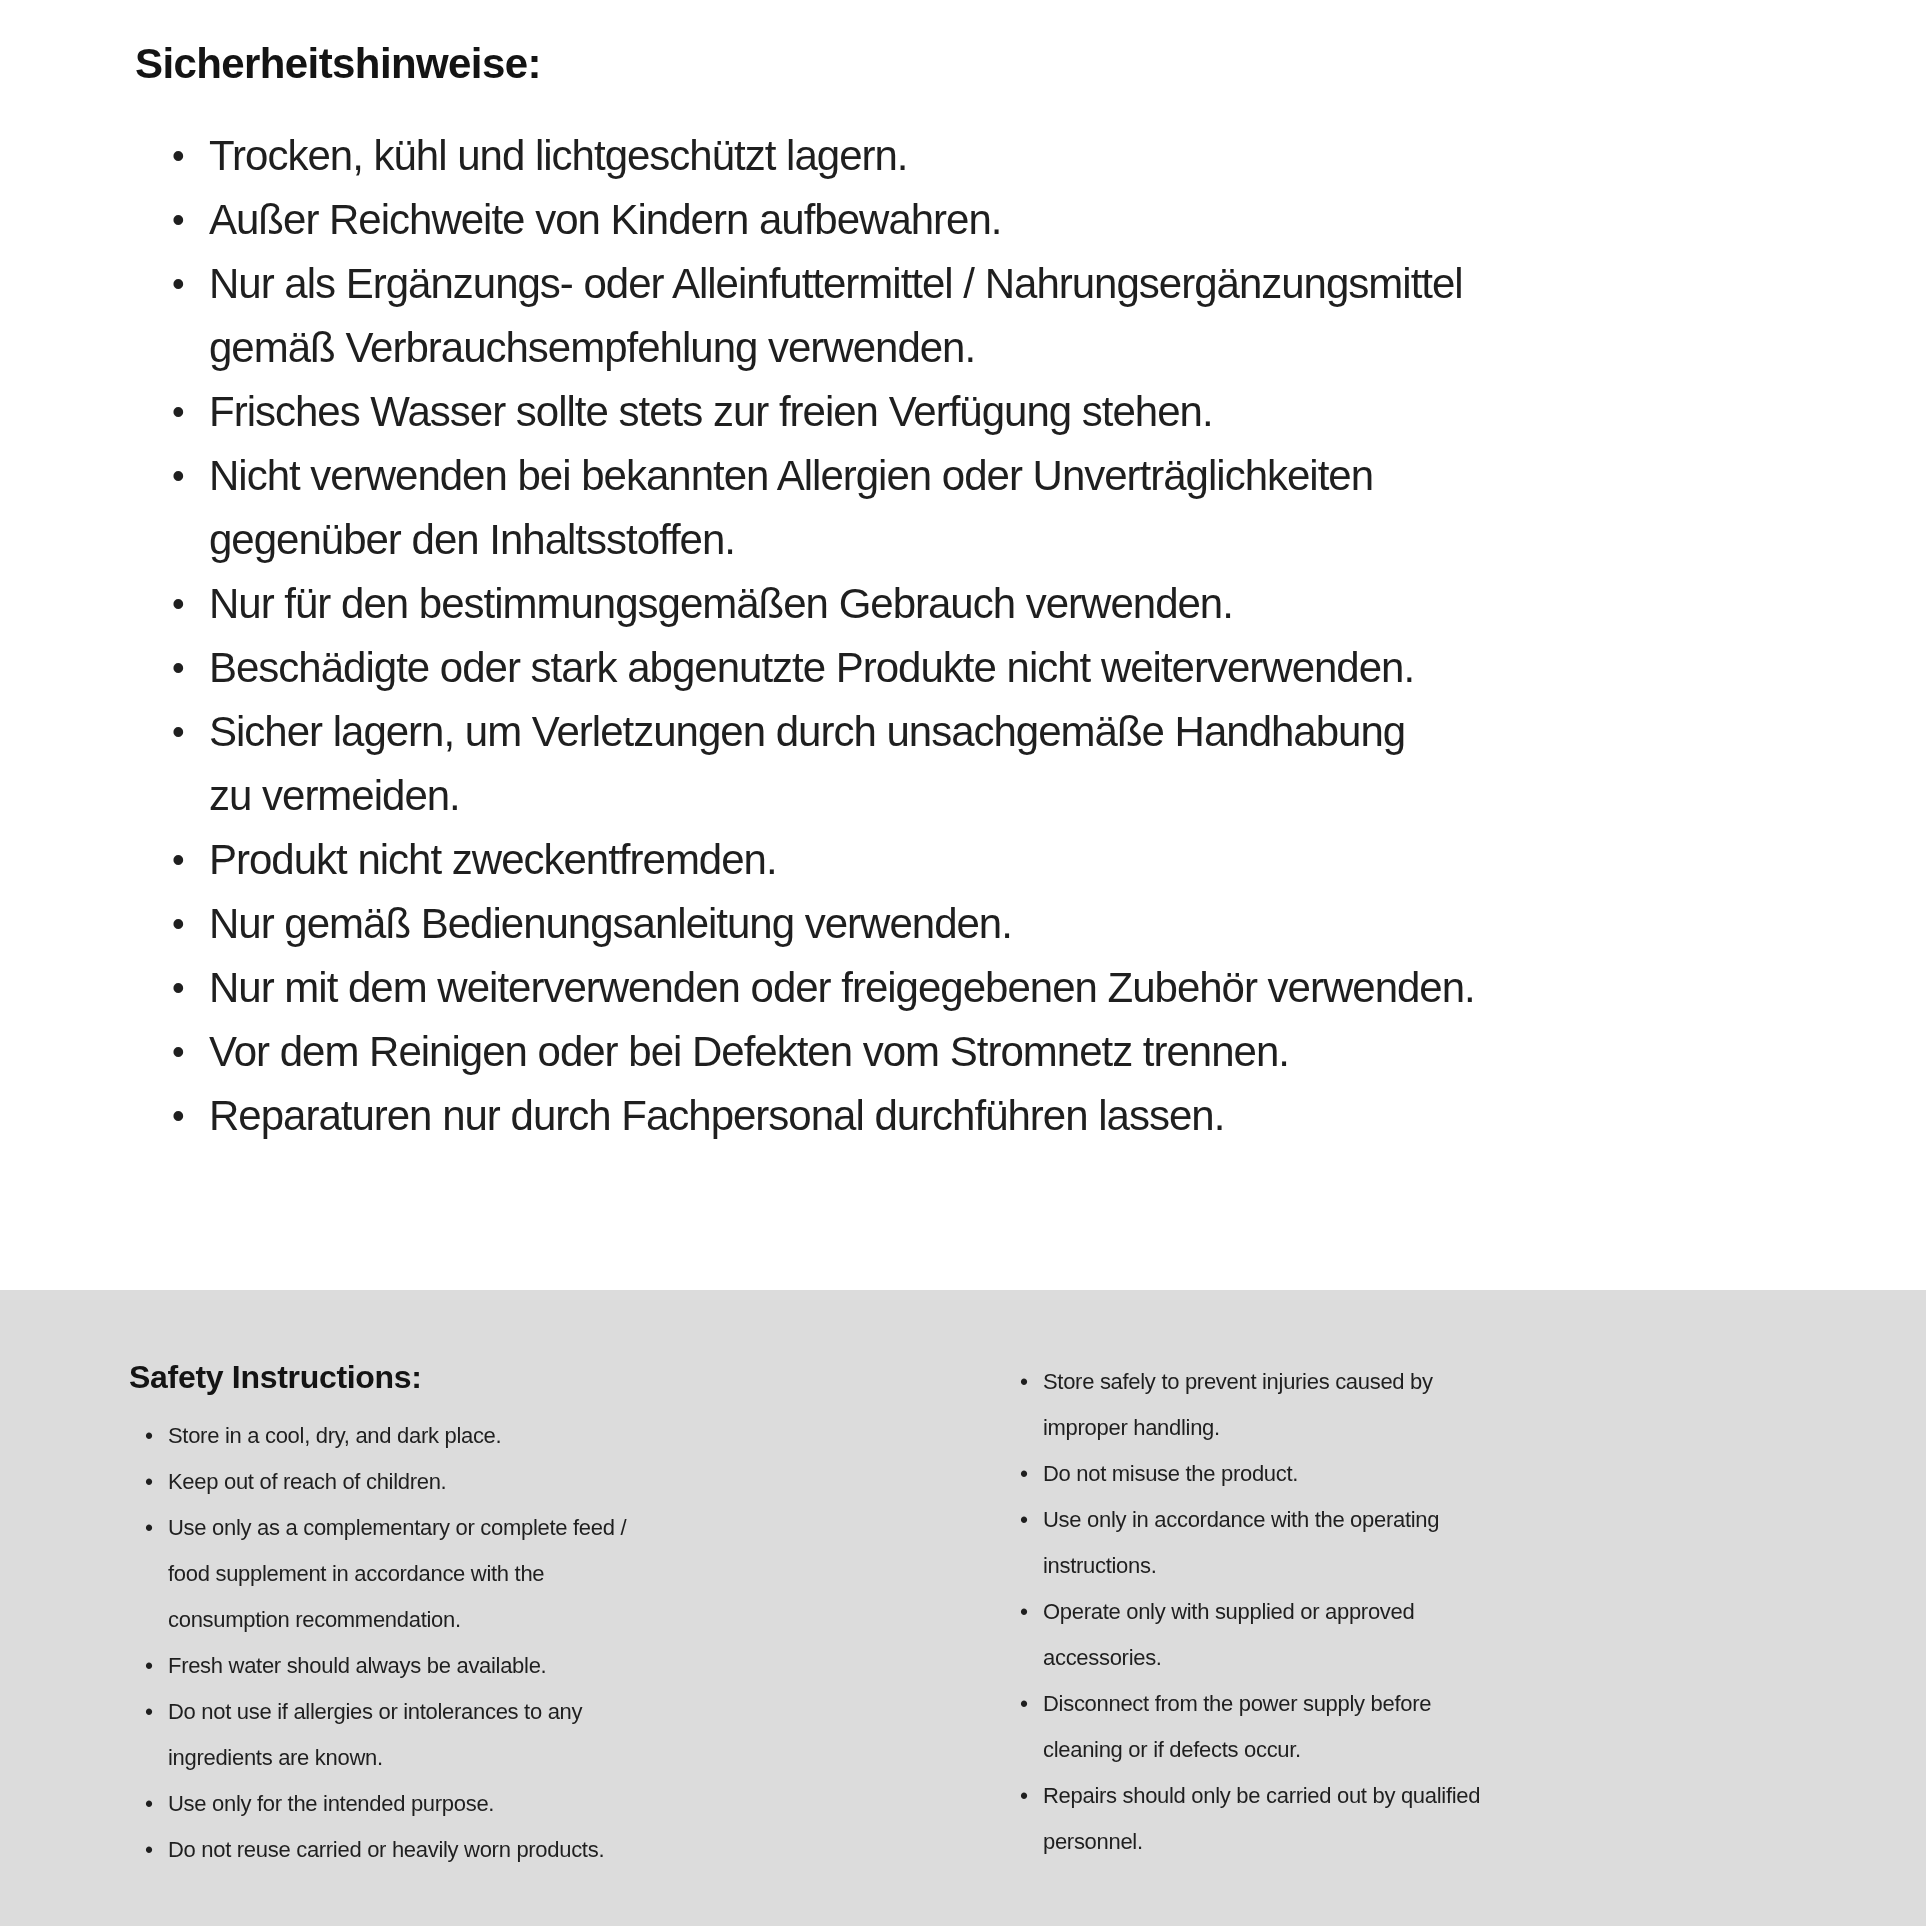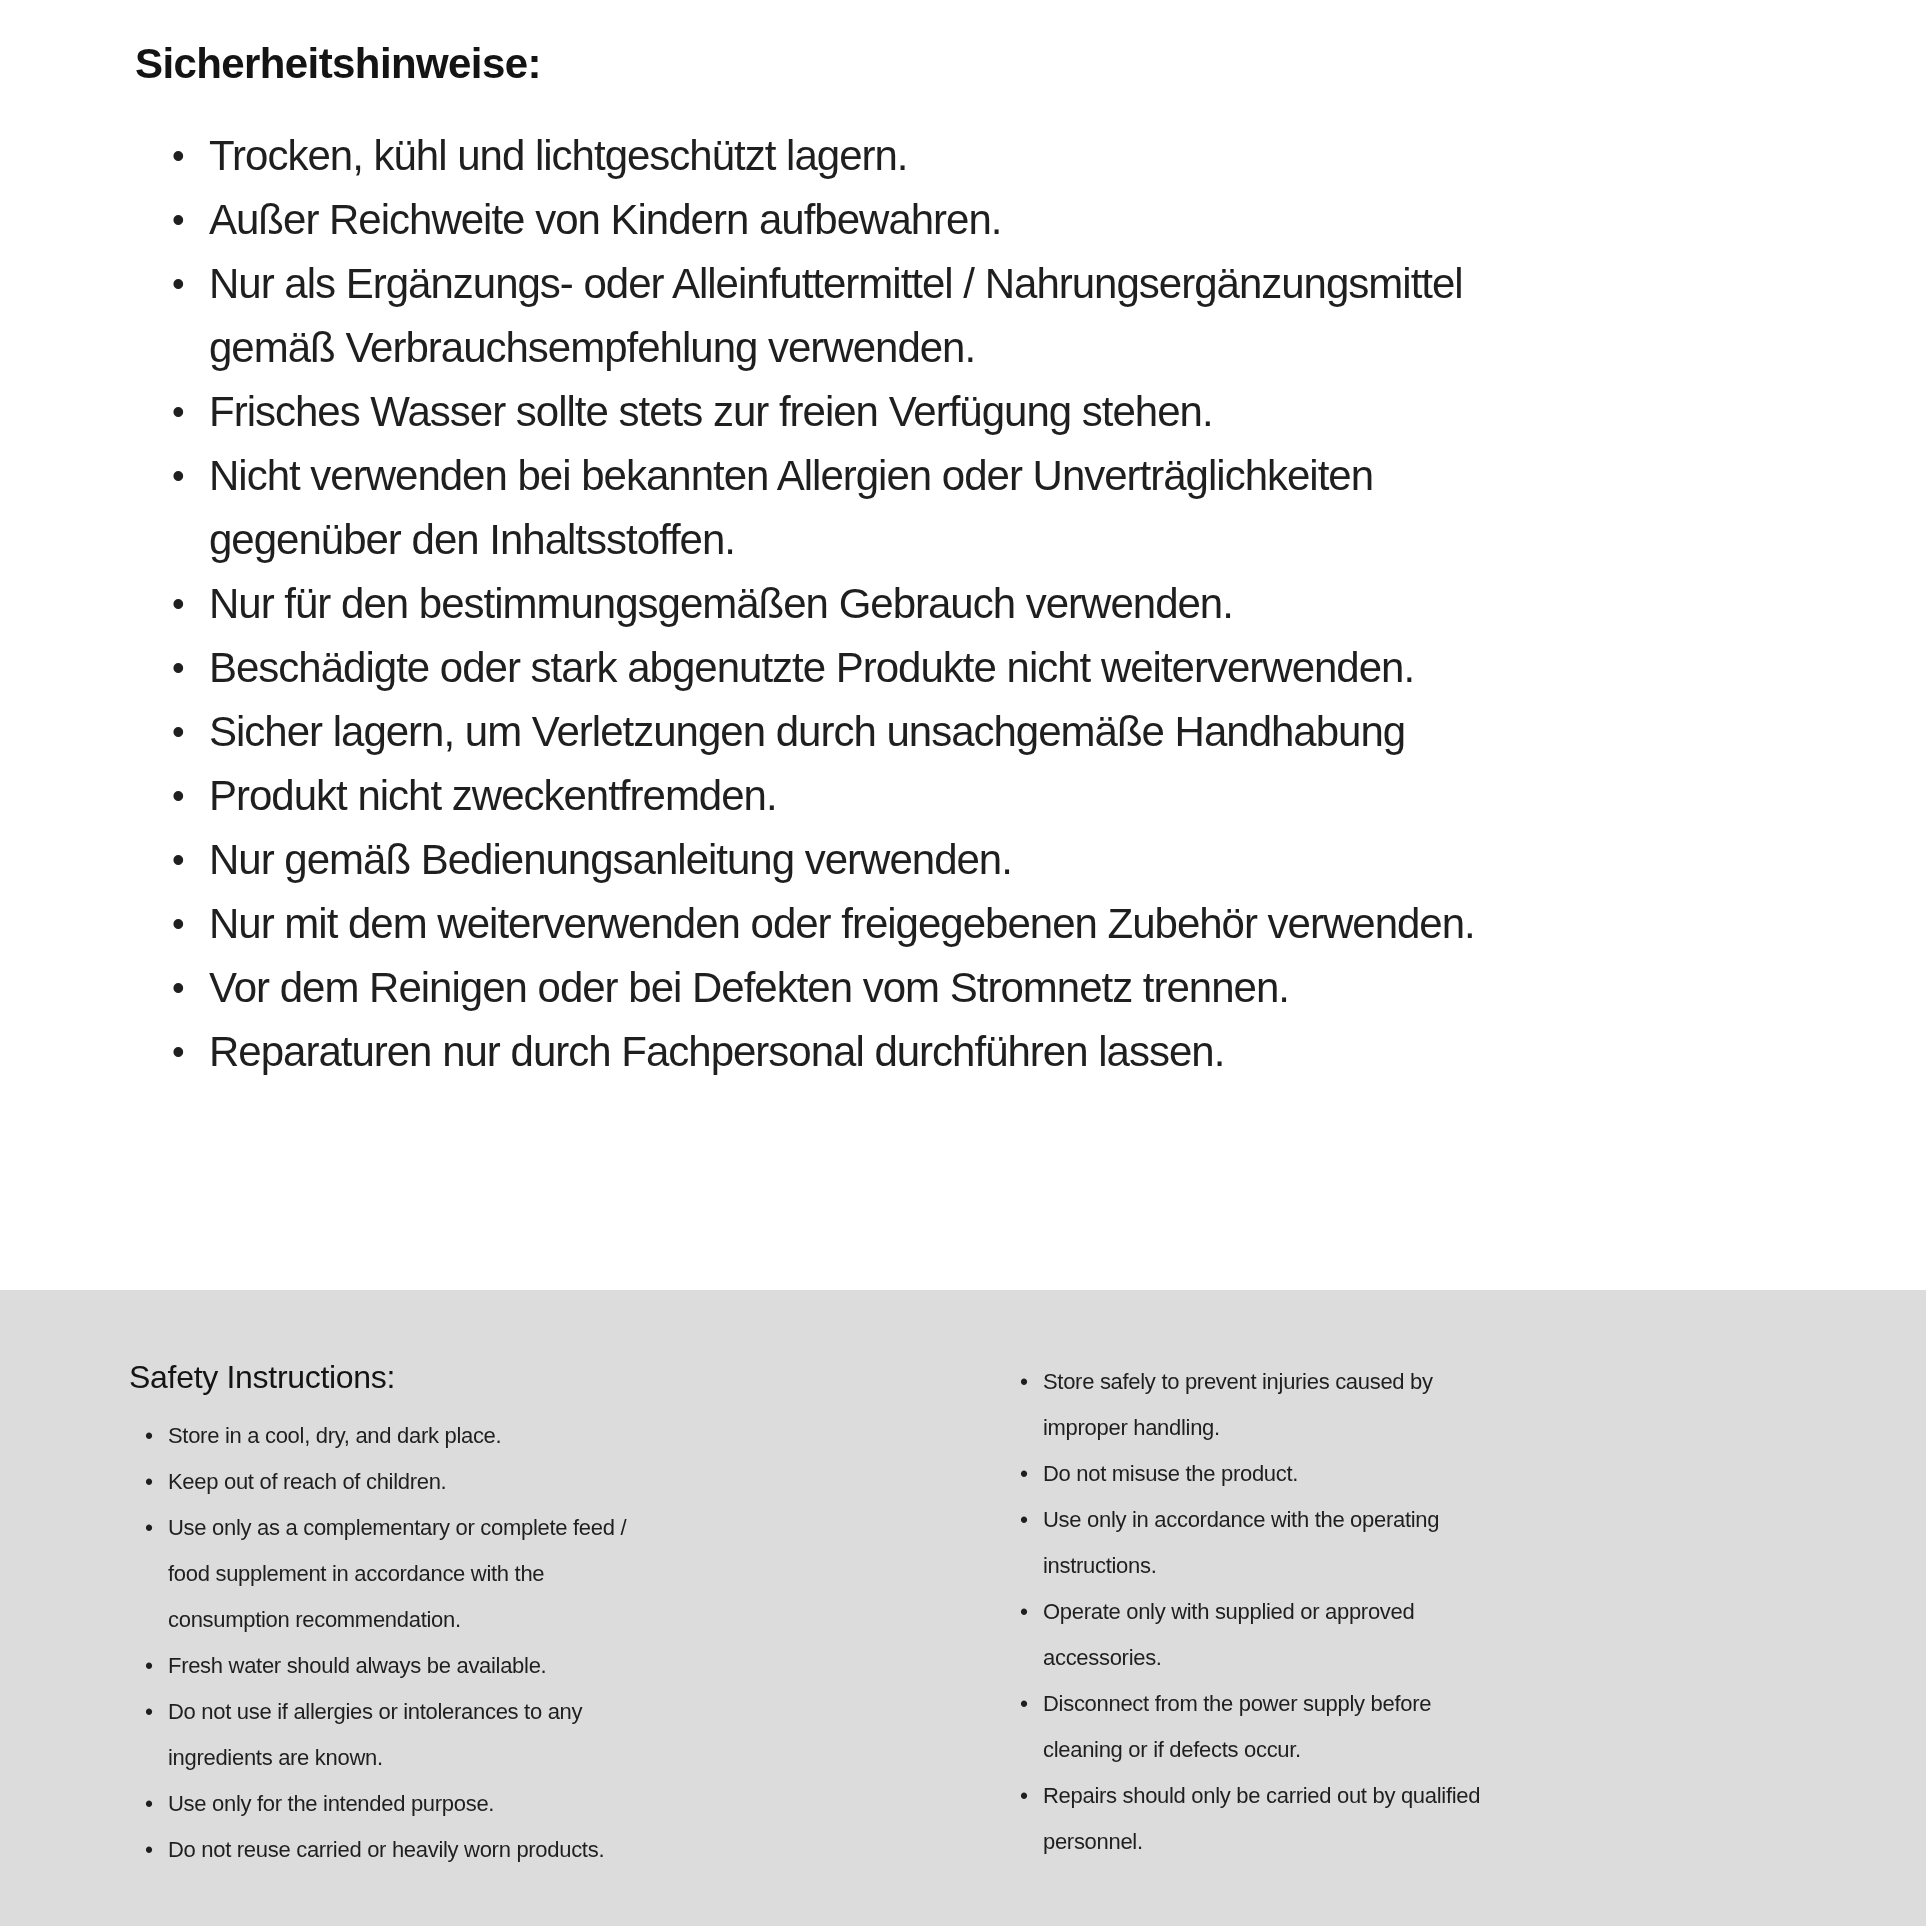--- a/index.html
+++ b/index.html
@@ -46,21 +46,21 @@
     position: absolute; left: 0; top: 1290px;
     width: 1926px; height: 636px;
     background: #dcdcdc;
     box-sizing: border-box;
   }
   .en .col-left  { position: absolute; left: 129px;  top: 69px; width: 860px; }
   .en .col-right { position: absolute; left: 1020px; top: 69px; width: 867px; }
   .en h2 {
     margin: 0 0 16.7px 0;
     font-size: 32px;
-    font-weight: 400;
+    font-weight: 700;
     color: #141414;
     letter-spacing: -0.3px;
   }
   .en ul { list-style: none; margin: 0; padding: 0; }
   .en .col-left ul { margin-left: 16px; }
   .en li {
     position: relative;
     padding-left: 23px;
     font-size: 22px;
     line-height: 46px;
@@ -99,20 +99,21 @@
           <div class="line">gegenüber den Inhaltsstoffen.</div>
         </li>
         <li>
           <div class="line">Nur für den bestimmungsgemäßen Gebrauch verwenden.</div>
         </li>
         <li>
           <div class="line">Beschädigte oder stark abgenutzte Produkte nicht weiterverwenden.</div>
         </li>
         <li>
           <div class="line">Sicher lagern, um Verletzungen durch unsachgemäße Handhabung</div>
+          <div class="line">zu vermeiden.</div>
         </li>
         <li>
           <div class="line">Produkt nicht zweckentfremden.</div>
         </li>
         <li>
           <div class="line">Nur gemäß Bedienungsanleitung verwenden.</div>
         </li>
         <li>
           <div class="line">Nur mit dem weiterverwenden oder freigegebenen Zubehör verwenden.</div>
         </li>

